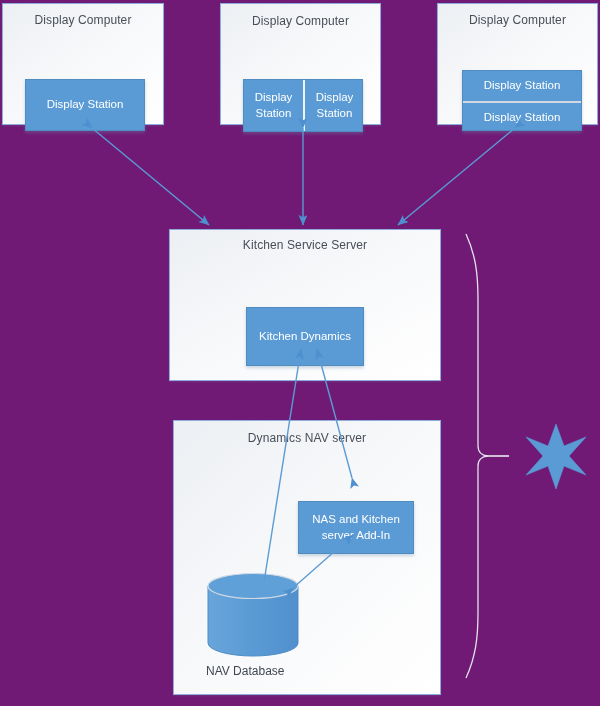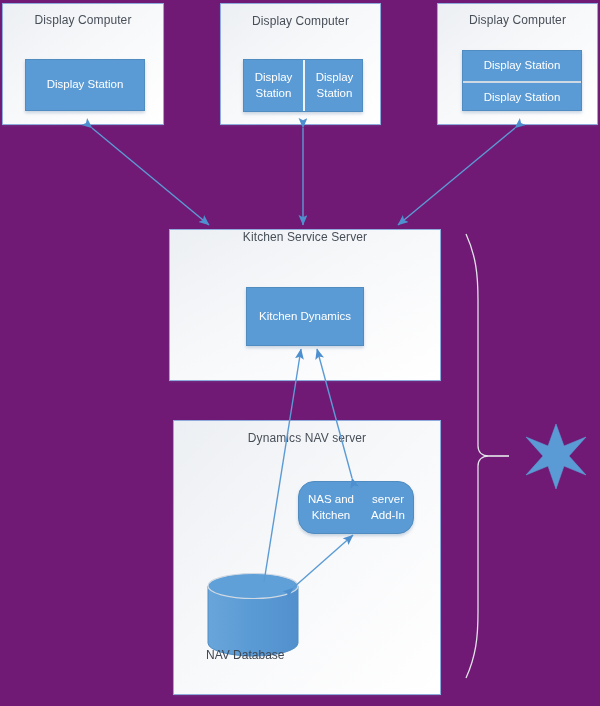--- a/index.html
+++ b/index.html
@@ -41,20 +41,21 @@
     background: #5b9bd5;
     border: 1px solid #508cc0;
     color: #ffffff;
     display: flex;
     align-items: center;
     justify-content: center;
     text-align: center;
     font-size: 11.5px;
     line-height: 1.35;
     box-shadow: 0 2px 3px rgba(110,140,175,0.35);
+    margin-top: 20px;
   }
   .blue-box.split-v {
     padding: 0;
     display: block;
   }
   .split-half {
     box-sizing: border-box;
     position: absolute;
     display: flex;
     align-items: center;
@@ -121,44 +122,44 @@
   <div class="container-box" style="left:437px; top:3px; width:161px; height:122px;">
     <div class="container-title" style="top:9px;">Display Computer</div>
     <div class="blue-box split-v" style="left:24px; top:46px; width:120px; height:61px;">
       <div class="split-half" style="left:0; top:0; width:100%; height:30px;">Display Station</div>
       <div class="divider-horz" style="top:30px;"></div>
       <div class="split-half" style="left:0; top:32px; width:100%; height:29px;">Display Station</div>
     </div>
   </div>
 
   <div class="container-box" style="left:169px; top:229px; width:272px; height:152px;">
-    <div class="container-title" style="top:0;">Kitchen Service Server</div>
+    <div class="container-title" style="top:8px;">Kitchen Service Server</div>
     <div class="blue-box" style="left:76px; top:57px; width:118px; height:59px;">Kitchen Dynamics</div>
   </div>
 
   <div class="container-box" style="left:173px; top:420px; width:268px; height:275px;">
     <div class="container-title" style="top:10px;">Dynamics NAV server</div>
 
-    <div class="blue-box" style="left:124px; top:60px; width:116px; height:53px; border-radius:16px;">
+    <div class="blue-box" style="left:124px; top:60px; width:116px; height:53px; flex-direction:column;">
       <span>NAS and Kitchen</span>
       <span>server Add-In</span>
     </div>
 
     <svg style="position:absolute; left:33px; top:152px; width:92px; height:84px; overflow:visible;" viewBox="0 0 92 84">
       <defs>
         <linearGradient id="cylbody" x1="0" y1="0" x2="1" y2="0">
           <stop offset="0%" stop-color="#69a5da"></stop>
           <stop offset="45%" stop-color="#5b9bd5"></stop>
           <stop offset="100%" stop-color="#5190cd"></stop>
         </linearGradient>
       </defs>
       <path d="M1,13 L1,70 A45,13 0 0 0 91,70 L91,13 Z" fill="url(#cylbody)" stroke="#4f8dc4" stroke-width="1"></path>
       <ellipse cx="46" cy="13" rx="45" ry="12.5" fill="#5fa0d8" stroke="#cfd9e4" stroke-width="1.2"></ellipse>
     </svg>
-    <div class="cyl-label" style="left:32px; top:227px;">NAV Database</div>
+    <div class="cyl-label" style="left:32px; top:243px;">NAV Database</div>
   </div>
 
   <svg class="overlay" viewBox="0 0 600 706">
     <defs>
       <marker id="ah" markerWidth="9" markerHeight="9" refX="7.2" refY="3.2" orient="auto" markerUnits="strokeWidth">
         <path d="M0,0 L7.6,3.2 L0,6.4 L1.6,3.2 Z" fill="#4e90cf"></path>
       </marker>
       <marker id="ahs" markerWidth="9" markerHeight="9" refX="7.2" refY="3.2" orient="auto" markerUnits="strokeWidth">
         <path d="M0,0 L7.6,3.2 L0,6.4 L1.6,3.2 Z" fill="#4e90cf"></path>
       </marker>

